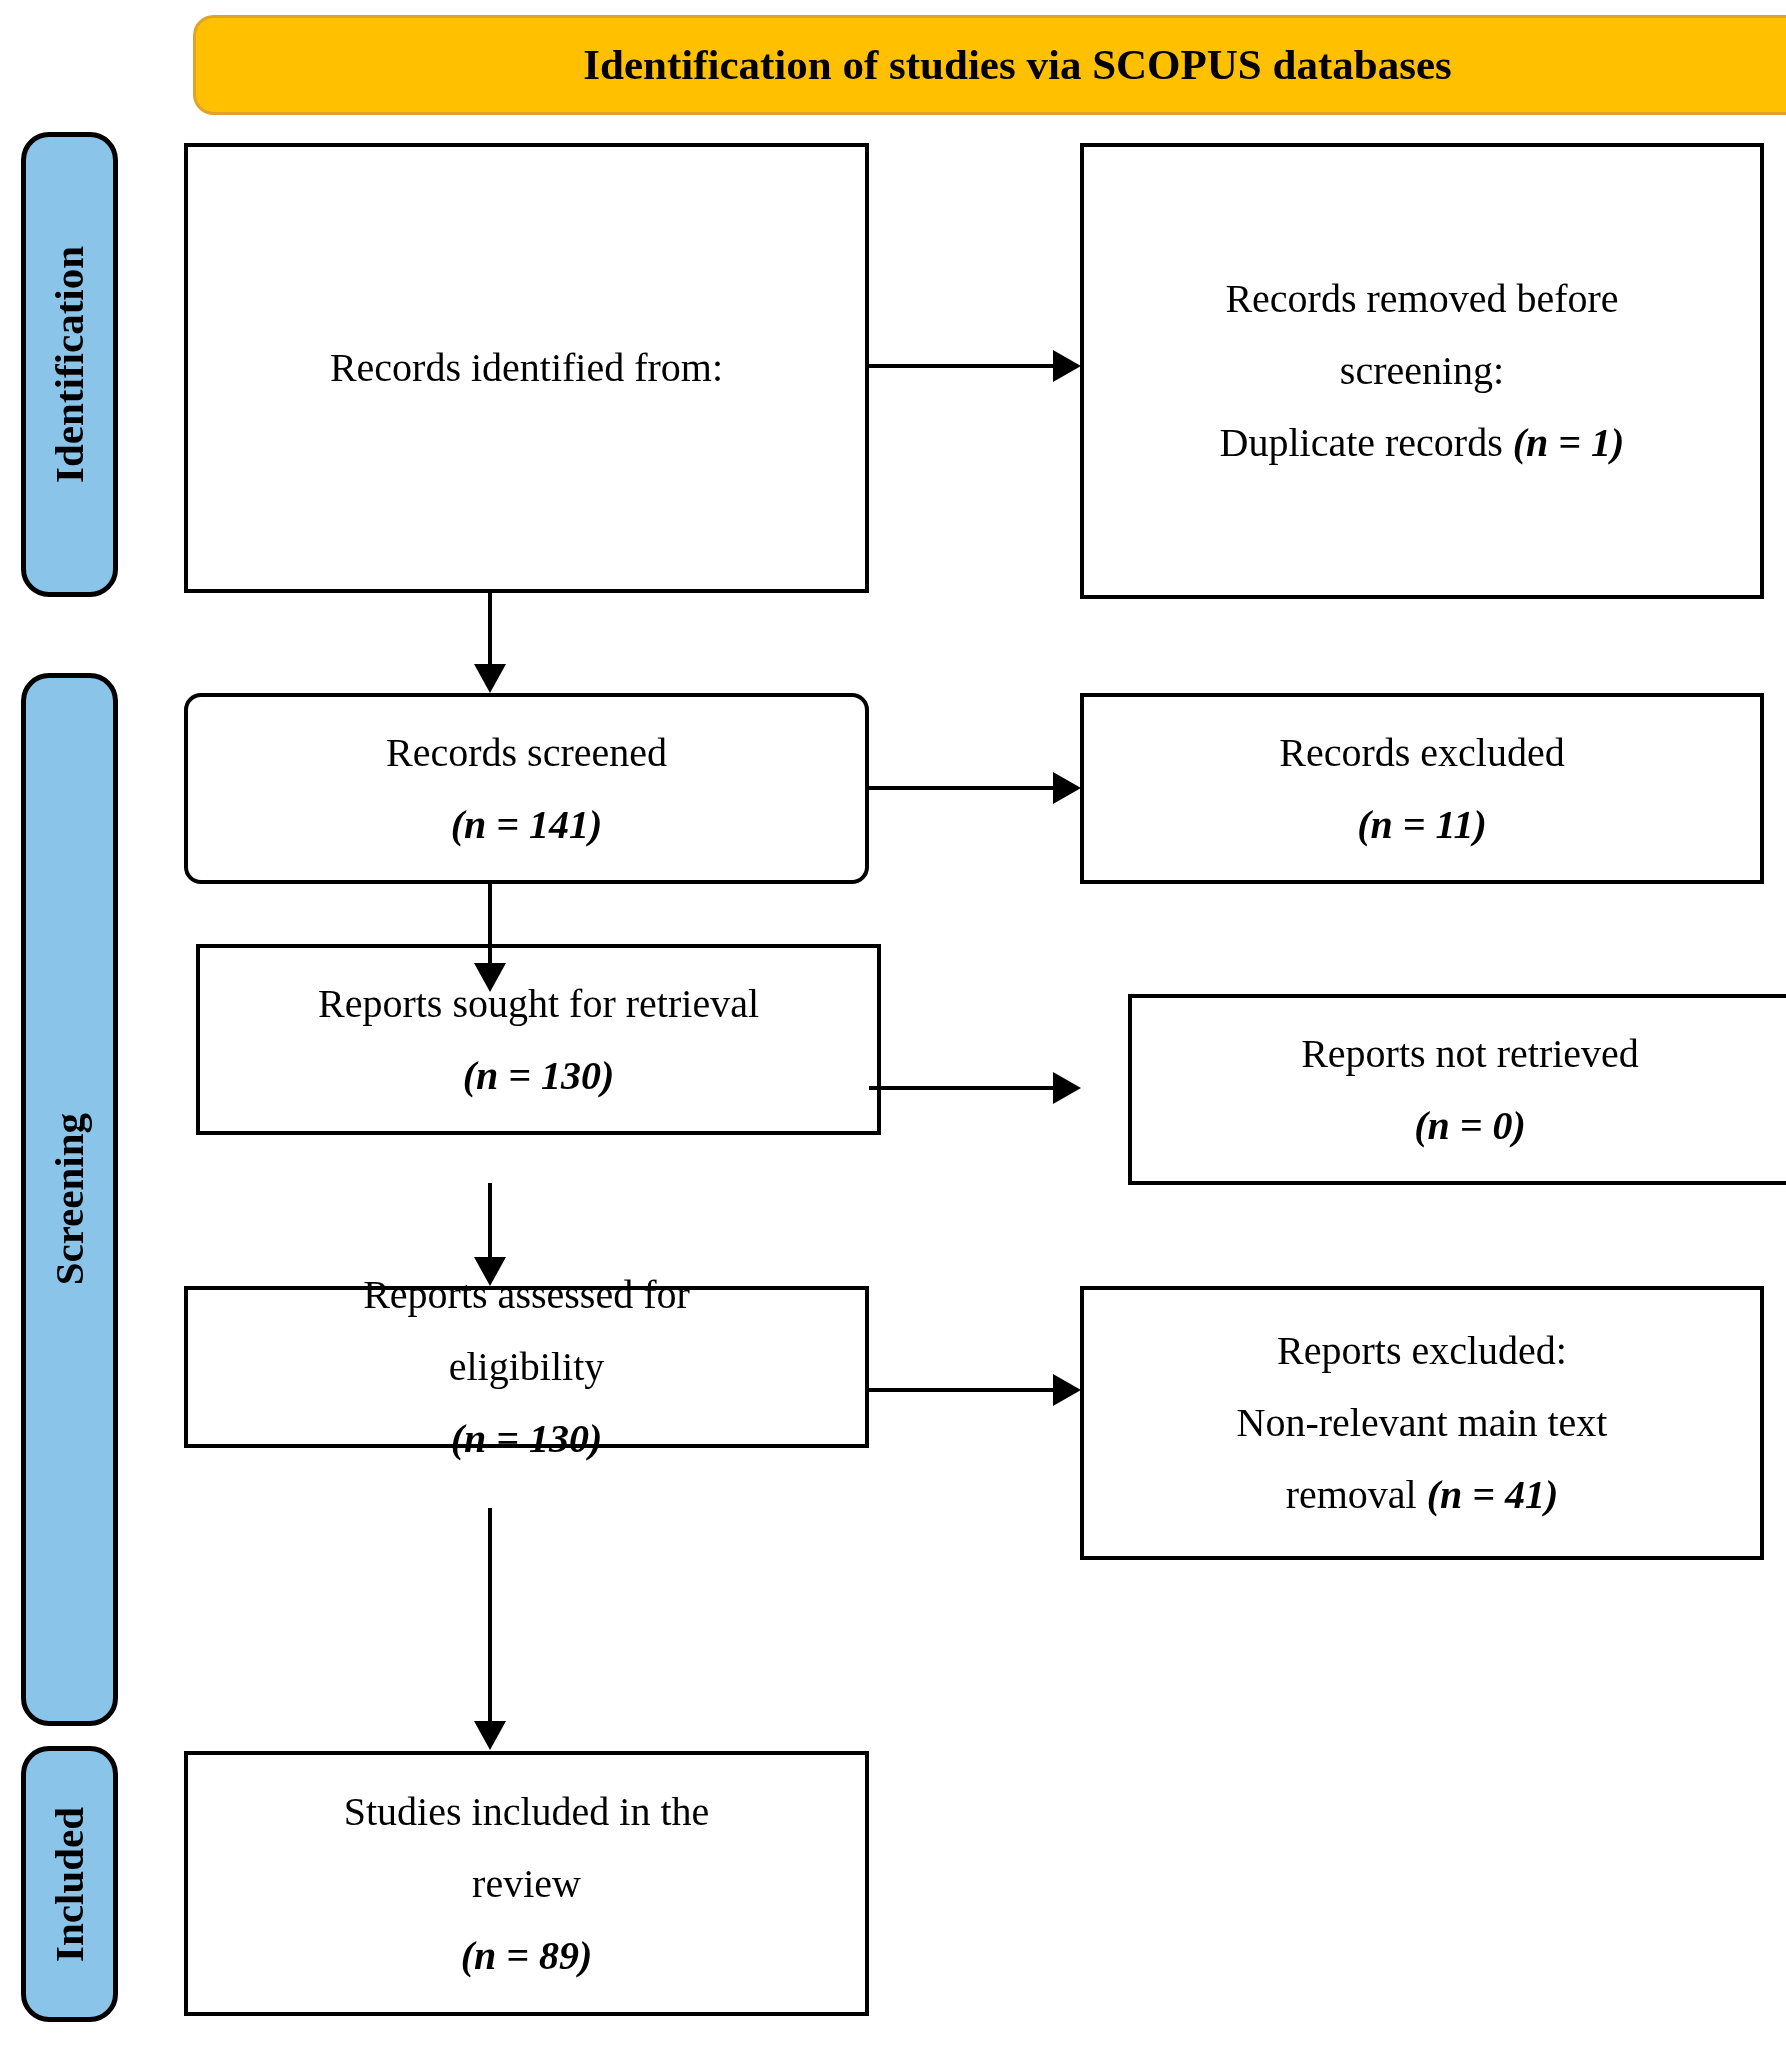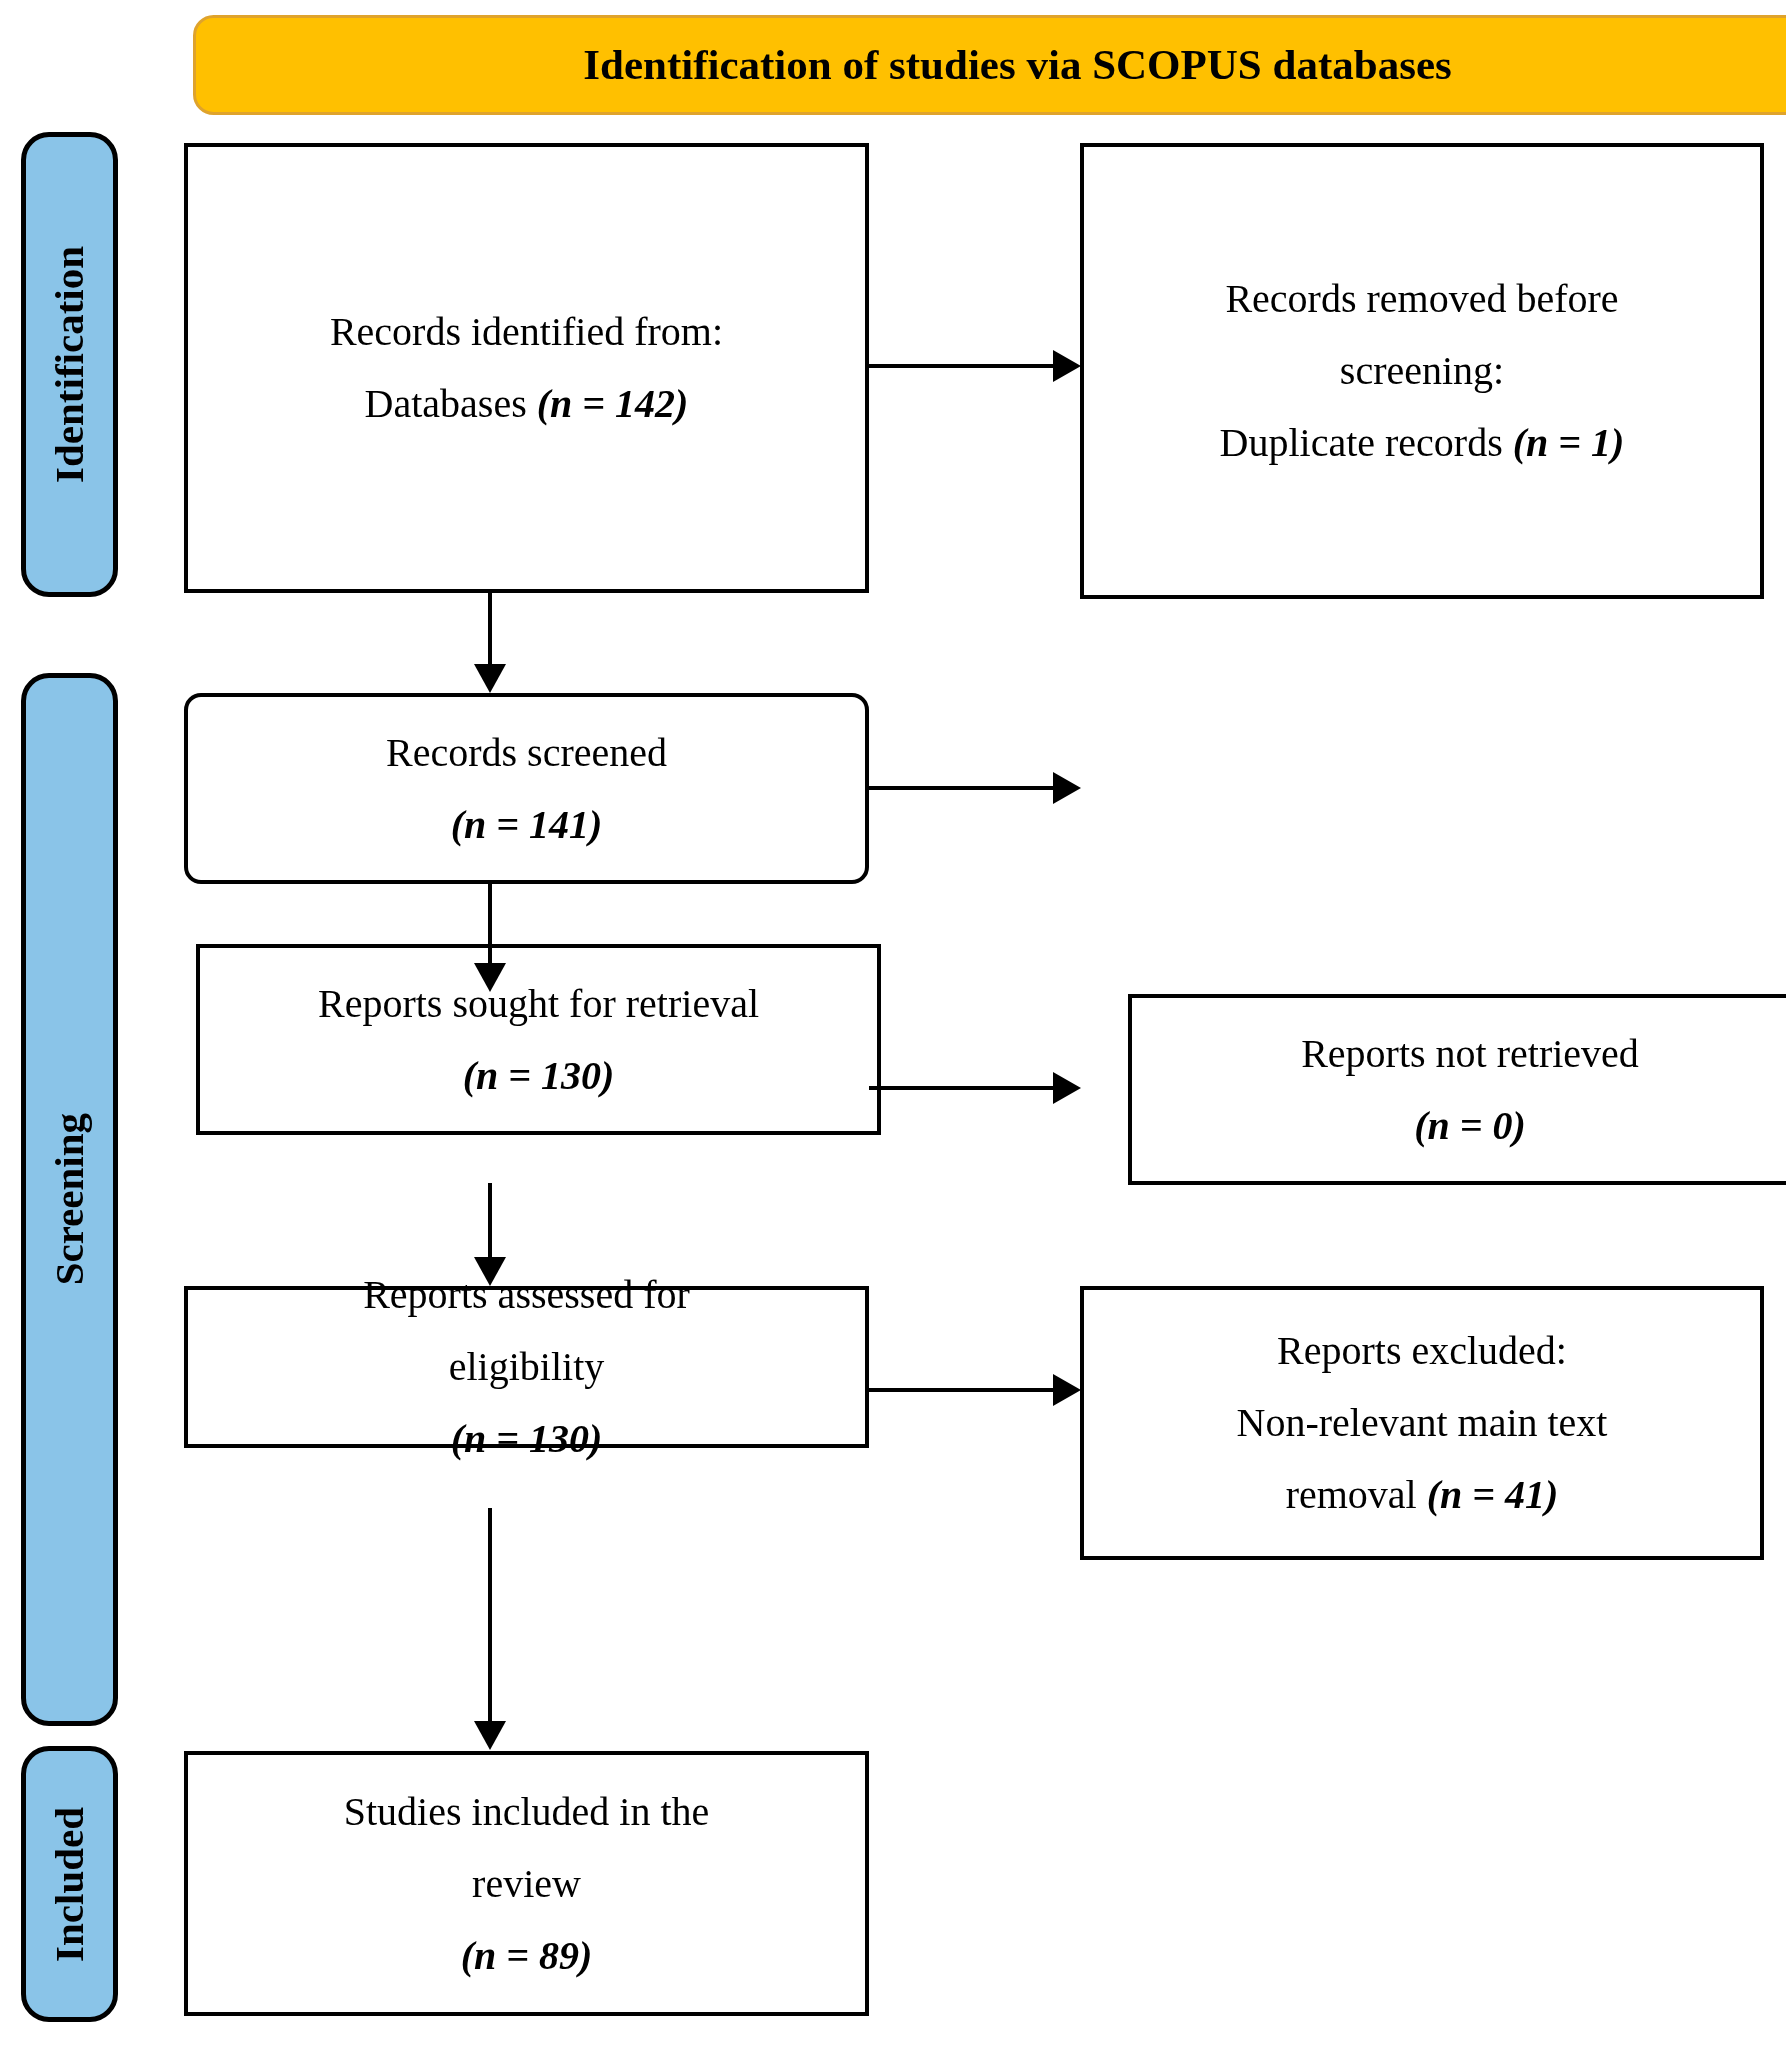--- a/index.html
+++ b/index.html
@@ -89,34 +89,37 @@
   </div>
   <div class="stage" id="stage-screening">
     <span class="vtext">Screening</span>
   </div>
   <div class="stage" id="stage-included">
     <span class="vtext">Included</span>
   </div>
 
   <div class="flowbox col-left" id="box-records-identified">
     <div><span>Records identified from:</span></div>
-    <div><span>Databases </span><span class="nval">(n = 142)</span></div>
   </div>
 
   <div class="flowbox col-right" id="box-records-removed">
     <div><span>Records removed before</span></div>
     <div><span>screening:</span></div>
     <div><span>Duplicate records </span><span class="nval">(n = 1)</span></div>
   </div>
 
   <div class="flowbox col-left" id="box-records-screened">
     <div><span>Records screened</span></div>
     <div><span class="nval">(n = 141)</span></div>
   </div>
 
+  <div class="flowbox col-right" id="box-records-excluded">
+    <div><span>Records excluded</span></div>
+    <div><span class="nval">(n = 11)</span></div>
+  </div>
 
   <div class="flowbox col-left" id="box-reports-sought">
     <div><span>Reports sought for retrieval</span></div>
     <div><span class="nval">(n = 130)</span></div>
   </div>
 
   <div class="flowbox col-right" id="box-reports-not-retrieved">
     <div><span>Reports not retrieved</span></div>
     <div><span class="nval">(n = 0)</span></div>
   </div>

